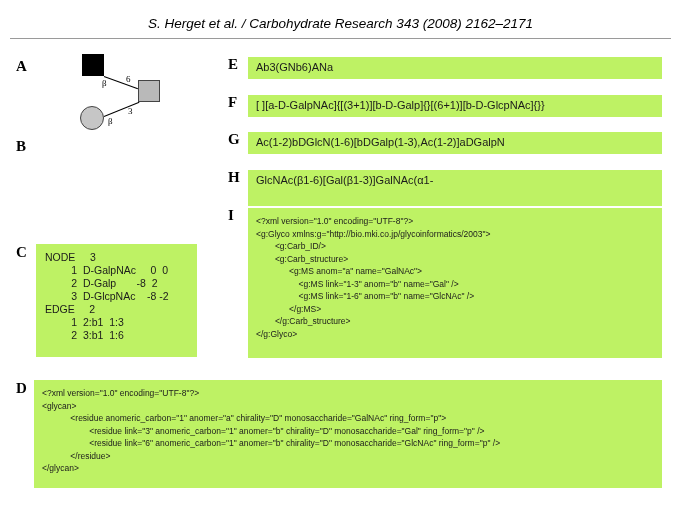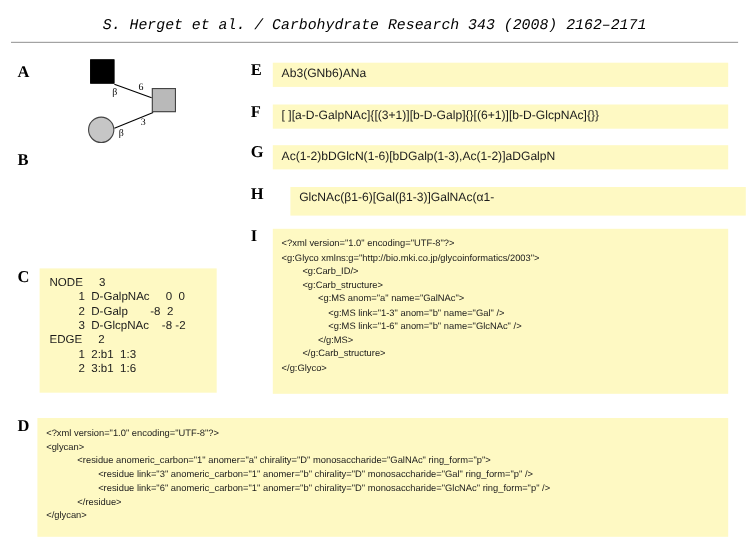--- a/index.html
+++ b/index.html
@@ -19,21 +19,21 @@
     position: relative;
     width: 681px;
     height: 507px;
   }
   .header {
     position: absolute;
     top: 16px;
     left: 0;
     width: 681px;
     text-align: center;
-    font-family: Liberation Mono, monospace;
+    font-family: Liberation Sans, sans-serif;
     font-style: italic;
     font-size: 13.5px;
     color: #000;
   }
   .hrule {
     position: absolute;
     left: 10px;
     top: 38px;
     width: 661px;
     height: 1px;
@@ -41,21 +41,21 @@
   }
   .panel-letter {
     position: absolute;
     font-family: "Liberation Serif", serif;
     font-weight: bold;
     font-size: 15px;
     color: #000;
   }
   .gray-box {
     position: absolute;
-    background: #fef9c3;
+    background: #bef264;
     box-sizing: border-box;
   }
   .mono-txt {
     font-family: "Liberation Sans", sans-serif;
     font-size: 10.5px;
     color: #1b1b1b;
     white-space: pre;
     line-height: 13px;
   }
   .code-txt {
@@ -166,21 +166,21 @@
   <div class="gray-box" style="left:248px; top:95px; width:414px; height:22px;">
     <div class="label-txt" style="position:absolute; left:8px; top:4px;">[ ][a-D-GalpNAc]{[(3+1)][b-D-Galp]{}[(6+1)][b-D-GlcpNAc]{}}</div>
   </div>
 
   <div class="panel-letter" style="left:228px; top:131px;">G</div>
   <div class="gray-box" style="left:248px; top:132px; width:414px; height:22px;padding-left:24px;">
     <div class="label-txt" style="position:absolute; left:8px; top:4px;">Ac(1-2)bDGlcN(1-6)[bDGalp(1-3),Ac(1-2)]aDGalpN</div>
   </div>
 
   <div class="panel-letter" style="left:228px; top:169px;">H</div>
-  <div class="gray-box" style="left:264px; top:170px; width:414px; height:26px;">
+  <div class="gray-box" style="left:248px; top:170px; width:414px; height:36px;">
     <div class="label-txt" style="position:absolute; left:8px; top:4px;">GlcNAc(β1-6)[Gal(β1-3)]GalNAc(α1-</div>
   </div>
 
   <div class="panel-letter" style="left:228px; top:207px;">I</div>
   <div class="gray-box" style="left:248px; top:208px; width:414px; height:150px;">
     <div class="code-txt" style="position:absolute; left:8px; top:7px;">&lt;?xml version="1.0" encoding="UTF-8"?&gt;
 &lt;g:Glyco xmlns:g="http://bio.mki.co.jp/glycoinformatics/2003"&gt;
         &lt;g:Carb_ID/&gt;
         &lt;g:Carb_structure&gt;
               &lt;g:MS anom="a" name="GalNAc"&gt;

